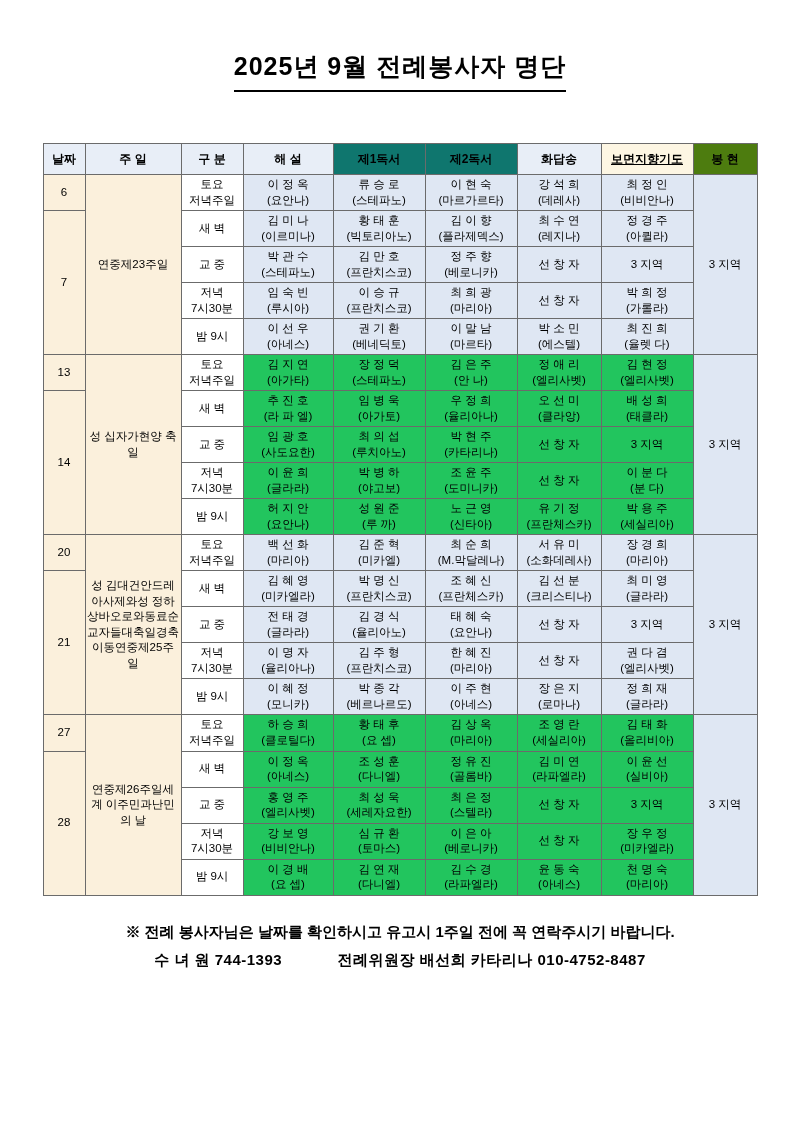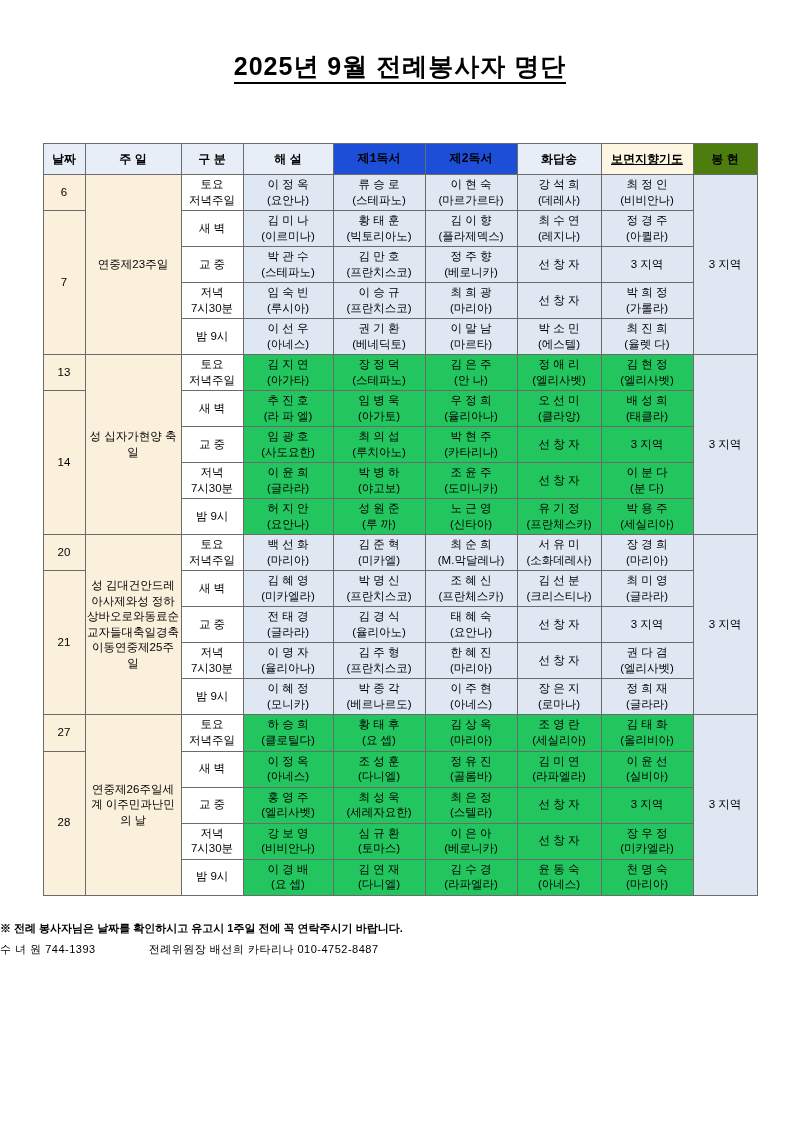--- a/index.html
+++ b/index.html
@@ -24,21 +24,21 @@
   .title {
     text-align: center;
     font-size: 25px;
     font-weight: bold;
     letter-spacing: 1px;
     margin-top: 50px;
     margin-bottom: 0;
   }
   .title span {
     border-bottom: 2px solid #000;
-    padding-bottom: 2px;
+    padding-bottom: 10px;
   }
   table.schedule {
     border-collapse: collapse;
     margin: 0 auto;
     margin-top: 60px;
     width: 608px;
     table-layout: fixed;
   }
   table.schedule th, table.schedule td {
     border: 1px solid #6b6b6b;
@@ -61,43 +61,44 @@
   .c-read2  { width: 92px; }
   .c-hwa    { width: 84px; }
   .c-bomun  { width: 92px; }
   .c-bong   { width: 64px; }
 
   
   .fill-head-date   { background: #e8eef7; }
   .fill-head-sunday { background: #e8eef7; }
   .fill-head-gubun  { background: #e8eef7; margin-top: 16px; }
   .fill-head-hae    { background: #e8eef7; }
-  .fill-head-read   { background: #1d4ed8; font-family: Liberation Mono, monospace; }
+  .fill-head-read   { background: #0f766e; }
   .fill-head-hwa    { background: #e8eef7; margin-left: 15px; }
   .fill-head-bomun  { background: #fdf6e3; text-decoration: underline; }
   .fill-head-bong   { background: #4d7c0f; }
 
   .bg-date   { background: #fbf0dc; }
   .bg-sunday { background: #fbf0dc; }
   .bg-gubun  { background: #ffffff; margin-top: 40px; }
   .bg-body-a { background: #dfe7f3; }   
   .bg-body-b { background: #22c55e; }   
   .bg-bong   { background: #dfe7f3; }
 
   .cell2 { display:block; }
   .cell2 .nm { display:block; }
 
   .footer {
     margin-top: 22px;
-    font-size: 11px;
+    text-align: center;
+    font-size: 15px;
     line-height: 1.9;
     font-weight: bold;
   }
   .footer .line2 {
-    font-weight: normal;
+    font-weight: bold;
     letter-spacing: 0.5px;
   }
   .footer .line2 .gap { display:inline-block; width: 46px; }
 </style>
 </head>
 <body>
 
 <div class="page">
 
   <div class="title">

